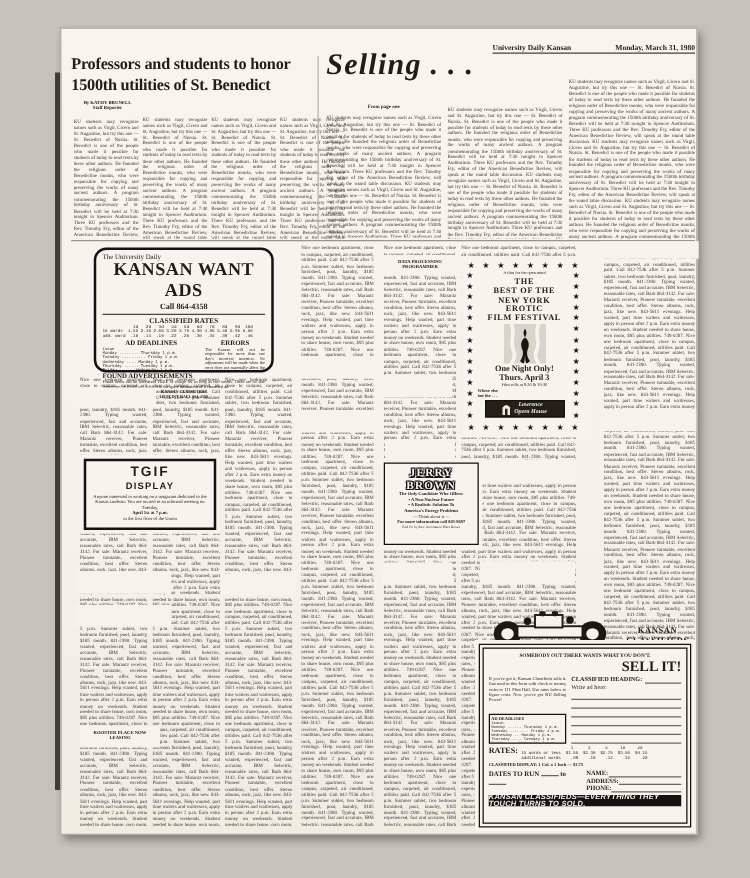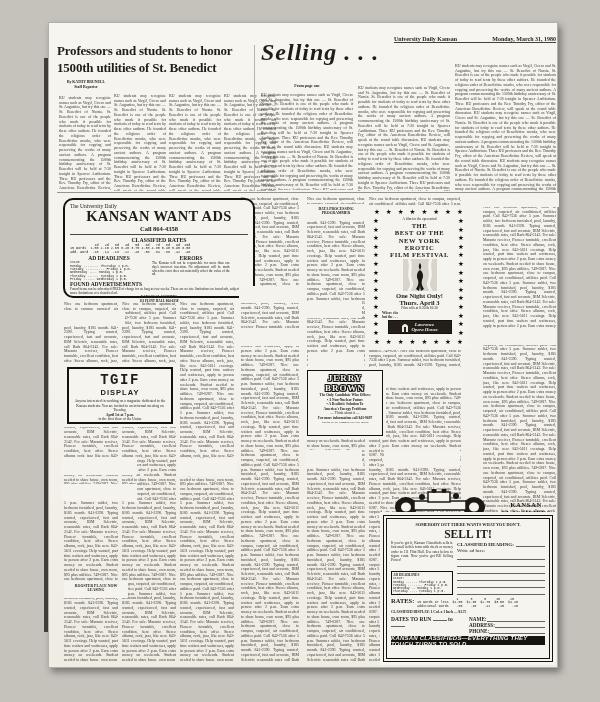--- a/index.html
+++ b/index.html
@@ -111,21 +111,21 @@
   <div class="abs greek-wrap" style="left:258px;top:173px;width:58px;height:465px;">
     <div class="greek">Nice one bedroom apartment, close to campus, carpeted, air conditioned, utilities paid. Call 842-7536 after 5 p.m. Summer sublet, two bedroom furnished, pool, laundry, $185 month. 841-2390. Typing wanted, experienced, fast and accurate, IBM Selectric, reasonable rates, call Barb 864-3142. For sale: Marantz receiver, Pioneer turntable, excellent condition, best offer. Stereo albums, rock, jazz, like new. 843-5611 evenings. Help wanted, part time waiters and waitresses, apply in person after 2 p.m. Earn extra money on weekends. Student needed to share house, own room, $95 plus utilities. 749-0287.  Nice one bedroom apartment, close to campus, carpeted, air conditioned, utilities paid. Call 842-7536 after 5 p.m. Summer sublet, two bedroom furnished, pool, laundry, $185 month. 841-2390. Typing wanted, experienced, fast and accurate, IBM Selectric, reasonable rates, call Barb 864-3142. For sale: Marantz receiver, Pioneer turntable, excellent condition, best offer. Stereo albums, rock, jazz, like new. 843-5611 evenings. Help wanted, part time waiters and waitresses, apply in person after 2 p.m. Earn extra money on weekends. Student needed to share house, own room, $95 plus utilities. 749-0287.  Nice one bedroom apartment, close to campus, carpeted, air conditioned, utilities paid. Call 842-7536 after 5 p.m. Summer sublet, two bedroom furnished, pool, laundry, $185 month. 841-2390. Typing wanted, experienced, fast and accurate, IBM Selectric, reasonable rates, call Barb 864-3142. For sale: Marantz receiver, Pioneer turntable, excellent condition, best offer. Stereo albums, rock, jazz, like new. 843-5611 evenings. Help wanted, part time waiters and waitresses, apply in person after 2 p.m. Earn extra money on weekends. Student needed to share house, own room, $95 plus utilities. 749-0287.  Nice one bedroom apartment, close to campus, carpeted, air conditioned, utilities paid. Call 842-7536 after 5 p.m. Summer sublet, two bedroom furnished, pool, laundry, $185 month. 841-2390. Typing wanted, experienced, fast and accurate, IBM Selectric, reasonable rates, call Barb 864-3142. For sale: Marantz receiver, Pioneer turntable, excellent condition, best offer. Stereo albums, rock, jazz, like new. 843-5611 evenings. Help wanted, part time waiters and waitresses, apply in person after 2 p.m. Earn extra money on weekends. Student needed to share house, own room, $95 plus utilities. 749-0287.  Nice one bedroom apartment, close to campus, carpeted, air conditioned, utilities paid. Call 842-7536 after 5 p.m. Summer sublet, two bedroom furnished, pool, laundry, $185 month. 841-2390. Typing wanted, experienced, fast and accurate, IBM Selectric, reasonable rates, call Barb 864-3142. For sale: Marantz receiver, Pioneer turntable, excellent condition, best offer. Stereo albums, rock, jazz, like new. 843-5611 evenings. Help wanted, part time waiters and waitresses, apply in person after 2 p.m. Earn extra money on weekends. Student needed to share house, own room, $95 plus utilities. 749-0287.  Nice one bedroom apartment, close to campus, carpeted, air conditioned, utilities paid. Call 842-7536 after 5 p.m. Summer sublet, two bedroom furnished, pool, laundry, $185 month. 841-2390. Typing wanted, experienced, fast and accurate, IBM Selectric, reasonable rates, call Barb 864-3142. For sale: Marantz receiver, Pioneer turntable, excellent condition, best offer. Stereo albums, rock, jazz, like new. 843-5611 evenings. Help wanted, part time waiters and waitresses, apply in person after 2 p.m. Earn extra money on weekends. Student needed to share house, own room, $95 plus utilities. 749-0287.  Nice one bedroom apartment, close to campus, carpeted, air conditioned, utilities paid. Call 842-7536 after 5 p.m. Summer sublet, two bedroom furnished, pool, laundry, $185 month. 841-2390. Typing wanted, experienced, fast and accurate, IBM Selectric, reasonable rates, call Barb 864-3142. For sale: Marantz receiver, Pioneer turntable, excellent condition, best offer. Stereo albums, rock, jazz, like new. 843-5611 evenings. Help wanted, part time waiters and waitresses, apply in person after 2 p.m. Earn extra money on weekends. Student needed to share house, own room, $95 plus utilities. 749-0287.  Nice one bedroom apartment, close to campus, carpeted, air conditioned, utilities paid. Call 842-7536 after 5 p.m. Summer sublet, two bedroom furnished, pool, laundry, $185 month. 841-2390. Typing wanted, experienced, fast and accurate, IBM Selectric, reasonable rates, call Barb 864-3142. For sale: Marantz receiver, Pioneer turntable, excellent condition, best offer. Stereo albums, rock, jazz, like new. 843-5611 evenings. Help wanted, part time waiters and waitresses, apply in person after 2 p.m. Earn extra money on weekends. Student needed to share house, own room, $95 plus utilities. 749-0287. </div>
     </div>
   <div class="abs greek-wrap" style="left:320px;top:173px;width:92px;height:465px;">
     <div class="greek">Nice one bedroom apartment, close to campus, carpeted, air conditioned, utilities paid. Call 842-7536 after 5 p.m. Summer sublet, two bedroom furnished, pool, laundry, $185 month. 841-2390. Typing wanted, experienced, fast and accurate, IBM Selectric, reasonable rates, call Barb 864-3142. For sale: Marantz receiver, Pioneer turntable, excellent condition, best offer. Stereo albums, rock, jazz, like new. 843-5611 evenings. Help wanted, part time waiters and waitresses, apply in person after 2 p.m. Earn extra money on weekends. Student needed to share house, own room, $95 plus utilities. 749-0287.  Nice one bedroom apartment, close to campus, carpeted, air conditioned, utilities paid. Call 842-7536 after 5 p.m. Summer sublet, two bedroom furnished, pool, laundry, $185 month. 841-2390. Typing wanted, experienced, fast and accurate, IBM Selectric, reasonable rates, call Barb 864-3142. For sale: Marantz receiver, Pioneer turntable, excellent condition, best offer. Stereo albums, rock, jazz, like new. 843-5611 evenings. Help wanted, part time waiters and waitresses, apply in person after 2 p.m. Earn extra money on weekends. Student needed to share house, own room, $95 plus utilities. 749-0287.  Nice one bedroom apartment, close to campus, carpeted, air conditioned, utilities paid. Call 842-7536 after 5 p.m. Summer sublet, two bedroom furnished, pool, laundry, $185 month. 841-2390. Typing wanted, experienced, fast and accurate, IBM Selectric, reasonable rates, call Barb 864-3142. For sale: Marantz receiver, Pioneer turntable, excellent condition, best offer. Stereo albums, rock, jazz, like new. 843-5611 evenings. Help wanted, part time waiters and waitresses, apply in person after 2 p.m. Earn extra money on weekends. Student needed to share house, own room, $95 plus utilities. 749-0287.  Nice one bedroom apartment, close to campus, carpeted, air conditioned, utilities paid. Call 842-7536 after 5 p.m. Summer sublet, two bedroom furnished, pool, laundry, $185 month. 841-2390. Typing wanted, experienced, fast and accurate, IBM Selectric, reasonable rates, call Barb 864-3142. For sale: Marantz receiver, Pioneer turntable, excellent condition, best offer. Stereo albums, rock, jazz, like new. 843-5611 evenings. Help wanted, part time waiters and waitresses, apply in person after 2 p.m. Earn extra money on weekends. Student needed to share house, own room, $95 plus utilities. 749-0287.  Nice one bedroom apartment, close to campus, carpeted, air conditioned, utilities paid. Call 842-7536 after 5 p.m. Summer sublet, two bedroom furnished, pool, laundry, $185 month. 841-2390. Typing wanted, experienced, fast and accurate, IBM Selectric, reasonable rates, call Barb 864-3142. For sale: Marantz receiver, Pioneer turntable, excellent condition, best offer. Stereo albums, rock, jazz, like new. 843-5611 evenings. Help wanted, part time waiters and waitresses, apply in person after 2 p.m. Earn extra money on weekends. Student needed to share house, own room, $95 plus utilities. 749-0287.  Nice one bedroom apartment, close to campus, carpeted, air conditioned, utilities paid. Call 842-7536 after 5 p.m. Summer sublet, two bedroom furnished, pool, laundry, $185 month. 841-2390. Typing wanted, experienced, fast and accurate, IBM Selectric, reasonable rates, call Barb 864-3142. For sale: Marantz receiver, Pioneer turntable, excellent condition, best offer. Stereo albums, rock, jazz, like new. 843-5611 evenings. Help wanted, part time waiters and waitresses, apply in person after 2 p.m. Earn extra money on weekends. Student needed to share house, own room, $95 plus utilities. 749-0287.  Nice one bedroom apartment, close to campus, carpeted, air conditioned, utilities paid. Call 842-7536 after 5 p.m. Summer sublet, two bedroom furnished, pool, laundry, $185 month. 841-2390. Typing wanted, experienced, fast and accurate, IBM Selectric, reasonable rates, call Barb 864-3142. For sale: Marantz receiver, Pioneer turntable, excellent condition, best offer. Stereo albums, rock, jazz, like new. 843-5611 evenings. Help wanted, part time waiters and waitresses, apply in person after 2 p.m. Earn extra money on weekends. Student needed to share house, own room, $95 plus utilities. 749-0287.  Nice one bedroom apartment, close to campus, carpeted, air conditioned, utilities paid. Call 842-7536 after 5 p.m. Summer sublet, two bedroom furnished, pool, laundry, $185 month. 841-2390. Typing wanted, experienced, fast and accurate, IBM Selectric, reasonable rates, call Barb 864-3142. For sale: Marantz receiver, Pioneer turntable, excellent condition, best offer. Stereo albums, rock, jazz, like new. 843-5611 evenings. Help wanted, part time waiters and waitresses, apply in person after 2 p.m. Earn extra money on weekends. Student needed to share house, own room, $95 plus utilities. 749-0287.  Nice one bedroom apartment, close to campus, carpeted, air conditioned, utilities paid. Call 842-7536 after 5 p.m. Summer sublet, two bedroom furnished, pool, laundry, $185 month. 841-2390. Typing wanted, experienced, fast and accurate, IBM Selectric, reasonable rates, call Barb 864-3142. For sale: Marantz receiver, Pioneer turntable, excellent condition, best offer. Stereo albums, rock, jazz, like new. 843-5611 evenings. Help wanted, part time waiters and waitresses, apply in person after 2 p.m. Earn extra money on weekends. Student needed to share house, own room, $95 plus utilities. 749-0287.  Nice one bedroom apartment, close to campus, carpeted, air conditioned, utilities paid. Call 842-7536 after 5 p.m. Summer sublet, two bedroom furnished, pool, laundry, $185 month. 841-2390. Typing wanted, experienced, fast and accurate, IBM Selectric, reasonable rates, call Barb 864-3142. For sale: Marantz receiver, Pioneer turntable, excellent condition, best offer. Stereo albums, rock, jazz, like new. 843-5611 evenings. Help wanted, part time waiters and waitresses, apply in person after 2 p.m. Earn extra money on weekends. Student needed to share house, own room, $95 plus utilities. 749-0287.  Nice one bedroom apartment, close to campus, carpeted, air conditioned, utilities paid. Call 842-7536 after 5 p.m. Summer sublet, two bedroom furnished, pool, laundry, $185 month. 841-2390. Typing wanted, experienced, fast and accurate, IBM Selectric, reasonable rates, call Barb 864-3142. For sale: Marantz receiver, Pioneer turntable, excellent condition, best offer. Stereo albums, rock, jazz, like new. 843-5611 evenings. Help wanted, part time waiters and waitresses, apply in person after 2 p.m. Earn extra money on weekends. Student needed to share house, own room, $95 plus utilities. 749-0287.  Nice one bedroom apartment, close to campus, carpeted, air conditioned, utilities paid. Call 842-7536 after 5 p.m. Summer sublet, two bedroom furnished, pool, laundry, $185 month. 841-2390. Typing wanted, experienced, fast and accurate, IBM Selectric, reasonable rates, call Barb 864-3142. For sale: Marantz receiver, Pioneer turntable, excellent condition, best offer. Stereo albums, rock, jazz, like new. 843-5611 evenings. Help wanted, part time waiters and waitresses, apply in person after 2 p.m. Earn extra money on weekends. Student needed to share house, own room, $95 plus utilities. 749-0287. </div>
     </div>
   <div class="abs greek-wrap" style="left:434px;top:181px;width:73px;height:320px;">
     <div class="greek">Nice one bedroom apartment, close to campus, carpeted, air conditioned, utilities paid. Call 842-7536 after 5 p.m. Summer sublet, two bedroom furnished, pool, laundry, $185 month. 841-2390. Typing wanted, experienced, fast and accurate, IBM Selectric, reasonable rates, call Barb 864-3142. For sale: Marantz receiver, Pioneer turntable, excellent condition, best offer. Stereo albums, rock, jazz, like new. 843-5611 evenings. Help wanted, part time waiters and waitresses, apply in person after 2 p.m. Earn extra money on weekends. Student needed to share house, own room, $95 plus utilities. 749-0287.  Nice one bedroom apartment, close to campus, carpeted, air conditioned, utilities paid. Call 842-7536 after 5 p.m. Summer sublet, two bedroom furnished, pool, laundry, $185 month. 841-2390. Typing wanted, experienced, fast and accurate, IBM Selectric, reasonable rates, call Barb 864-3142. For sale: Marantz receiver, Pioneer turntable, excellent condition, best offer. Stereo albums, rock, jazz, like new. 843-5611 evenings. Help wanted, part time waiters and waitresses, apply in person after 2 p.m. Earn extra money on weekends. Student needed to share house, own room, $95 plus utilities. 749-0287.  Nice one bedroom apartment, close to campus, carpeted, air conditioned, utilities paid. Call 842-7536 after 5 p.m. Summer sublet, two bedroom furnished, pool, laundry, $185 month. 841-2390. Typing wanted, experienced, fast and accurate, IBM Selectric, reasonable rates, call Barb 864-3142. For sale: Marantz receiver, Pioneer turntable, excellent condition, best offer. Stereo albums, rock, jazz, like new. 843-5611 evenings. Help wanted, part time waiters and waitresses, apply in person after 2 p.m. Earn extra money on weekends. Student needed to share house, own room, $95 plus utilities. 749-0287.  Nice one bedroom apartment, close to campus, carpeted, air conditioned, utilities paid. Call 842-7536 after 5 p.m. Summer sublet, two bedroom furnished, pool, laundry, $185 month. 841-2390. Typing wanted, experienced, fast and accurate, IBM Selectric, reasonable rates, call Barb 864-3142. For sale: Marantz receiver, Pioneer turntable, excellent condition, best offer. Stereo albums, rock, jazz, like new. 843-5611 evenings. Help wanted, part time waiters and waitresses, apply in person after 2 p.m. Earn extra money on weekends. Student needed to share house, own room, $95 plus utilities. 749-0287.  Nice one bedroom apartment, close to campus, carpeted, air conditioned, utilities paid. Call 842-7536 after 5 p.m. Summer sublet, two bedroom furnished, pool, laundry, $185 month. 841-2390. Typing wanted, experienced, fast and accurate, IBM Selectric, reasonable rates, call Barb 864-3142. For sale: Marantz receiver, Pioneer turntable, excellent condition, best offer. Stereo albums, rock, jazz, like new. 843-5611 evenings. Help wanted, part time waiters and waitresses, apply in person after 2 p.m. Earn extra money on weekends. Student needed to share house, own room, $95 plus utilities. 749-0287.  Nice one bedroom apartment, close to campus, carpeted, air conditioned, utilities paid. Call 842-7536 after 5 p.m. Summer sublet, two bedroom furnished, pool, laundry, $185 month. 841-2390. Typing wanted, experienced, fast and accurate, IBM Selectric, reasonable rates, call Barb 864-3142. For sale: Marantz receiver, Pioneer turntable, excellent condition, best offer. Stereo albums, rock, jazz, like new. 843-5611 evenings. Help wanted, part time waiters and waitresses, apply in person after 2 p.m. Earn extra money on weekends. Student needed to share house, own room, $95 plus utilities. 749-0287.  Nice one bedroom apartment, close to campus, carpeted, air conditioned, utilities paid. Call 842-7536 after 5 p.m. Summer sublet, two bedroom furnished, pool, laundry, $185 month. 841-2390. Typing wanted, experienced, fast and accurate, IBM Selectric, reasonable rates, call Barb 864-3142. For sale: Marantz receiver, Pioneer turntable, excellent condition, best offer. Stereo albums, rock, jazz, like new. 843-5611 evenings. Help wanted, part time waiters and waitresses, apply in person after 2 p.m. Earn extra money on weekends. Student needed to share house, own room, $95 plus utilities. 749-0287.  Nice one bedroom apartment, close to campus, carpeted, air conditioned, utilities paid. Call 842-7536 after 5 p.m. Summer sublet, two bedroom furnished, pool, laundry, $185 month. 841-2390. Typing wanted, experienced, fast and accurate, IBM Selectric, reasonable rates, call Barb 864-3142. For sale: Marantz receiver, Pioneer turntable, excellent condition, best offer. Stereo albums, rock, jazz, like new. 843-5611 evenings. Help wanted, part time waiters and waitresses, apply in person after 2 p.m. Earn extra money on weekends. Student needed to share house, own room, $95 plus utilities. 749-0287. </div>
     </div>
 
-  <div class="abs adbox" style="left:14px;top:175px;width:192px;height:100px;">
+  <div class="abs adbox" style="left:26px;top:175px;width:144px;height:100px;">
     <div class="ink" style="font-size:5.5px;">The University Daily</div>
     <div class="ink serifb center" style="font-size:14.5px;letter-spacing:.4px;margin-top:-1px;">KANSAN WANT ADS</div>
     <div class="ink serifb center" style="font-size:6.5px;">Call 864-4358</div>
     <div class="rule-h" style="margin:2px 0;background:#4d463c;"></div>
     <div class="ink serifb center" style="font-size:5.8px;">CLASSIFIED RATES</div>
     <div style="height:12px;overflow:hidden;">
       <div class="s5 mono ink" style="font-size:6.8px;line-height:1.1;">            1d   2d   3d   4d   5d   6d   7d   8d   9d  10d
 15 words  1.55 2.10 2.65 3.20 3.75 4.30 4.85 5.40 5.95 6.50
 add. word  .10  .14  .18  .22  .26  .30  .34  .38  .42  .46</div>
     </div>
@@ -178,21 +178,21 @@
   <div class="abs bar mask" style="left:262px;top:334px;width:50px;height:11px;">NOTICE</div>
   <div class="abs bar mask" style="left:260px;top:430px;width:50px;height:11px;">PERSONAL</div>
 
   <div class="abs bar mask" style="left:338px;top:348px;width:72px;height:12px;font-size:5.2px;">SERVICES OFFERED</div>
   <div class="abs bar mask" style="left:338px;top:429px;width:70px;height:12px;">TYPING</div>
 
   <div class="abs bar mask" style="left:434px;top:173px;width:73px;height:8px;font-size:4.8px;">TYPING SERVICES</div>
   <div class="abs bar mask" style="left:436px;top:308px;width:69px;height:11px;">WANTED</div>
 
   <div class="abs boxed mask" style="left:18px;top:344px;width:106px;height:57px;padding:3px;text-align:center;">
-    <div class="ink" style="font-family:Liberation Mono, monospace;font-weight:bold;font-size:14px;letter-spacing:1.5px;">TGIF</div>
+    <div class="ink" style="font-family:Liberation Sans, sans-serif;font-weight:bold;font-size:11px;letter-spacing:1.5px;">TGIF</div>
     <div class="ink" style="font-family:'Liberation Sans',sans-serif;font-weight:bold;font-size:7.5px;letter-spacing:1px;">DISPLAY</div>
     <div style="height:30px;overflow:hidden;margin-top:2px;">
       <div class="s5 ink center" style="font-size:7.4px;line-height:1.2;">
         <div>Anyone interested in working on a magazine dedicated to the Kansas students: You are invited to an informal meeting on Tuesday,</div>
         <div class="serifb">April 1st at 7 p.m.</div>
         <div>in the first floor of the Union</div>
       </div>
     </div>
   </div>
 
@@ -267,21 +267,21 @@
   <div class="abs center serifb ink" style="left:449px;top:478px;width:56px;font-size:6.8px;line-height:1.2;letter-spacing:.5px;">
     <div>KANSAN</div>
     <div>CLASSIFIEDS</div>
   </div>
 
   <div class="abs" style="left:337px;top:495px;width:164px;height:141px;background:#f6f4ee;border:1px solid #14110e;
               box-shadow:0 0 0 2px #f6f4ee, 0 0 0 3px #14110e, 0 0 0 6px #f6f4ee;padding:3px 4px;">
     <div style="height:6px;overflow:hidden;">
         <div class="s5 center serifb ink" style="font-size:8.4px;">SOMEBODY OUT THERE WANTS WHAT YOU DON'T.</div>
       </div>
-    <div class="ink serifb center" style="font-size:11.5px;">SELL IT!</div>
+    <div class="ink serifb center" style="font-size:11.5px;text-align:right;">SELL IT!</div>
     <div style="display:flex;gap:4px;margin-top:1px;">
       <div style="width:62px;">
         <div style="height:28px;overflow:hidden;">
             <div class="s5 ink" style="font-size:7.2px;line-height:1.18;text-align:justify;">If you've got it, Kansan Classifieds sells it. Just mail in this form with check or money order to 111 Flint Hall. Use rates below to figure costs. Now you've got KU Selling Power!</div>
           </div>
         <div style="border:1px solid #14110e;margin-top:2px;height:24px;overflow:hidden;padding:1px;">
           <div class="s5 ink">
             <div class="serifb" style="font-size:7px;">AD DEADLINES</div>
             <div class="mono" style="font-size:6.2px;line-height:1.05;">Issue:
 Monday ...... Thursday 1 p.m.

